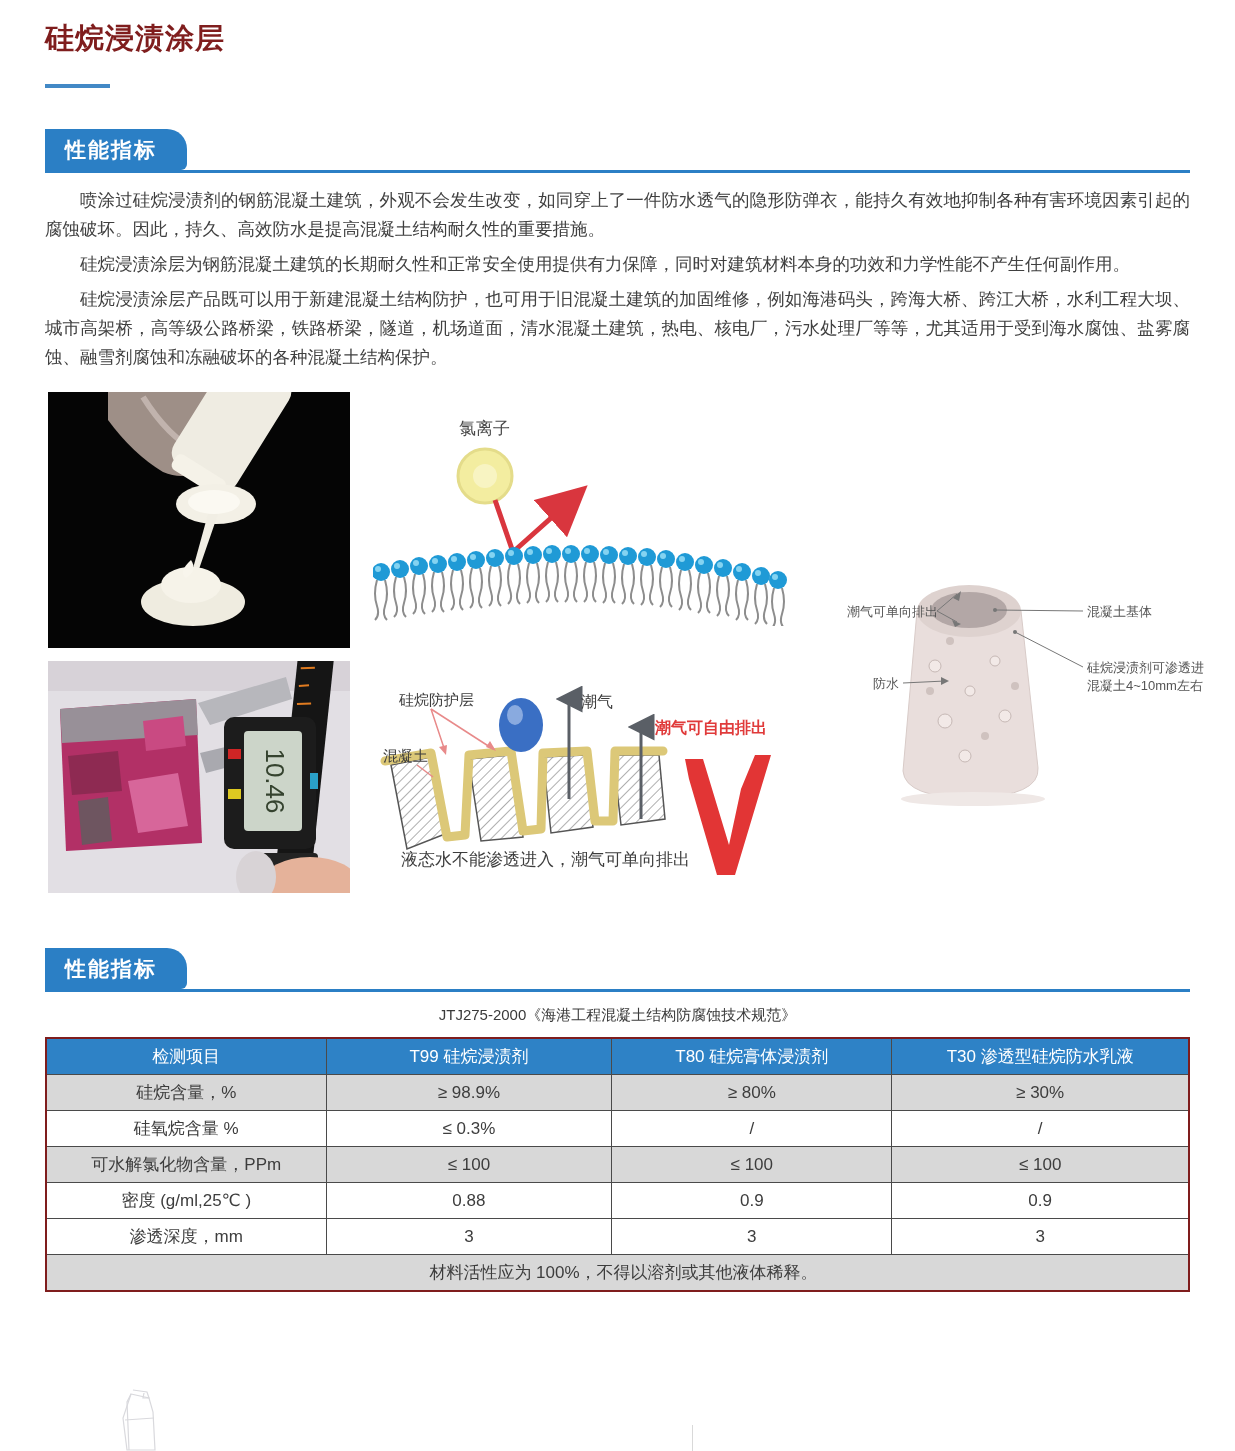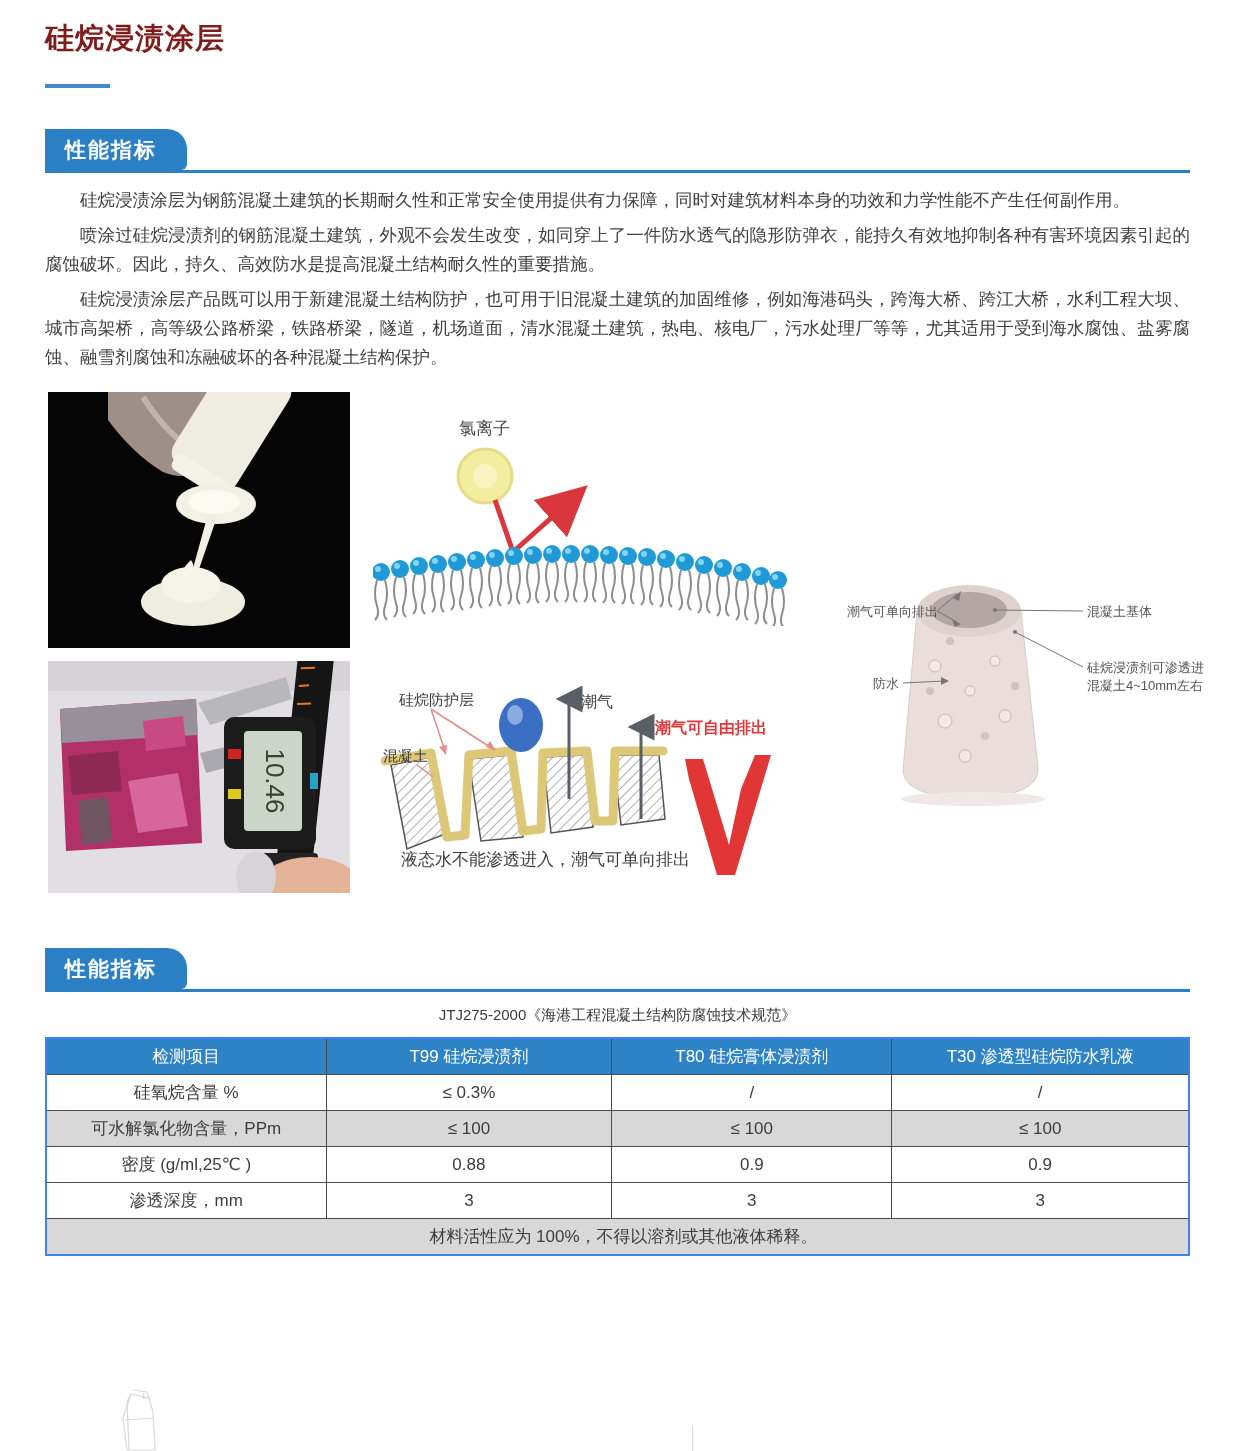--- a/index.html
+++ b/index.html
@@ -24,21 +24,21 @@
           text-indent:2em; text-align:justify; }
   .para + .para { margin-top:6px; }
 
   .gallery { position:relative; margin-top:12px; width:1194px; height:550px; }
   .fig { position:absolute; }
   .fig svg { display:block; }
 
   .table-caption { margin-top:14px; text-align:center; font-size:15px; color:#3a3a3a; }
 
   table.perf { margin:12px auto 0 auto; width:1145px; border-collapse:collapse;
-               border:2px solid #3b82f6; table-layout:fixed; }
+               border:2px solid #7f1d1d; table-layout:fixed; }
   table.perf th, table.perf td { border:1px solid #4a4a4a; font-weight:normal;
                text-align:center; font-size:17px; color:#3d3d3d; padding:6px 4px; }
   table.perf th { background:#2e82c6; color:#ffffff; height:34px; }
   table.perf tr.gray td { background:#d8d8d8; }
   table.perf tr.white td { background:#ffffff; }
   table.perf td { height:33px; }
   table.perf tr.footnote td { background:#d8d8d8; text-align:center; padding-left:16px; height:32px; }
   .c1 { width:24.5%; } .c2 { width:25%; } .c3 { width:24.5%; } .c4 { width:26%; }
 
   .watermark { position:absolute; left:103px; top:1388px; }
@@ -50,22 +50,22 @@
 <body>
 
 <div class="page">
 
   <h1 class="page-title">硅烷浸渍涂层</h1>
   <div class="title-underline"></div>
 
   <div class="section-header sh-1">
     <span class="section-tab">性能指标</span>
   </div>
+  <p class="para">喷涂过硅烷浸渍剂的钢筋混凝土建筑，外观不会发生改变，如同穿上了一件防水透气的隐形防弹衣，能持久有效地抑制各种有害环境因素引起的腐蚀破坏。因此，持久、高效防水是提高混凝土结构耐久性的重要措施。</p>
   <p class="para">硅烷浸渍涂层为钢筋混凝土建筑的长期耐久性和正常安全使用提供有力保障，同时对建筑材料本身的功效和力学性能不产生任何副作用。</p>
-  <p class="para">喷涂过硅烷浸渍剂的钢筋混凝土建筑，外观不会发生改变，如同穿上了一件防水透气的隐形防弹衣，能持久有效地抑制各种有害环境因素引起的腐蚀破坏。因此，持久、高效防水是提高混凝土结构耐久性的重要措施。</p>
 
   <p class="para">硅烷浸渍涂层产品既可以用于新建混凝土结构防护，也可用于旧混凝土建筑的加固维修，例如海港码头，跨海大桥、跨江大桥，水利工程大坝、城市高架桥，高等级公路桥梁，铁路桥梁，隧道，机场道面，清水混凝土建筑，热电、核电厂，污水处理厂等等，尤其适用于受到海水腐蚀、盐雾腐蚀、融雪剂腐蚀和冻融破坏的各种混凝土结构保护。</p>
 
   <div class="gallery">
 
     <div class="fig" style="left:48px; top:8px;">
       <svg width="302" height="256" viewBox="0 0 302 256">
         <rect x="0" y="0" width="302" height="256" fill="#050505"></rect>
         <path d="M60,0 L190,0 L175,55 Q150,95 115,80 Q85,62 60,28 Z" fill="#baa89f" opacity="0.85"></path>
         <path d="M95,5 Q120,45 150,60" stroke="#d8ccc6" stroke-width="6" fill="none" opacity="0.6"></path>
@@ -257,20 +257,26 @@
       </colgroup>
     <thead>
       <tr>
         <th>检测项目</th>
         <th>T99 硅烷浸渍剂</th>
         <th>T80 硅烷膏体浸渍剂</th>
         <th>T30 渗透型硅烷防水乳液</th>
       </tr>
     </thead>
     <tbody>
+      <tr class="gray">
+        <td>硅烷含量，%</td>
+        <td>≥ 98.9%</td>
+        <td>≥ 80%</td>
+        <td>≥ 30%</td>
+      </tr>
       <tr class="white">
         <td>硅氧烷含量 %</td>
         <td>≤ 0.3%</td>
         <td>/</td>
         <td>/</td>
       </tr>
       <tr class="gray">
         <td>可水解氯化物含量，PPm</td>
         <td>≤ 100</td>
         <td>≤ 100</td>

